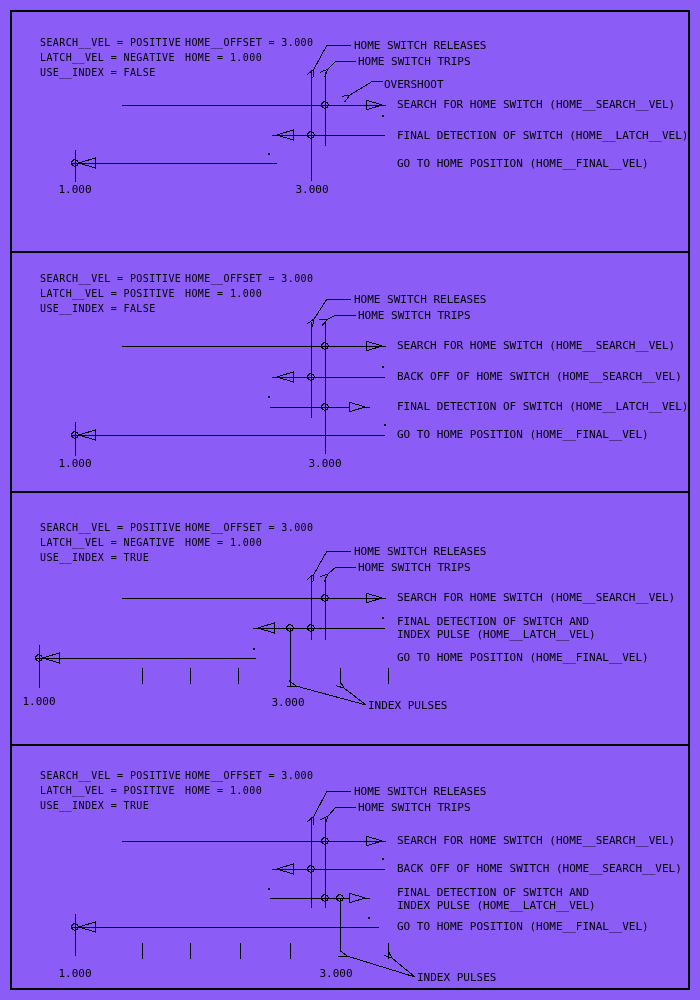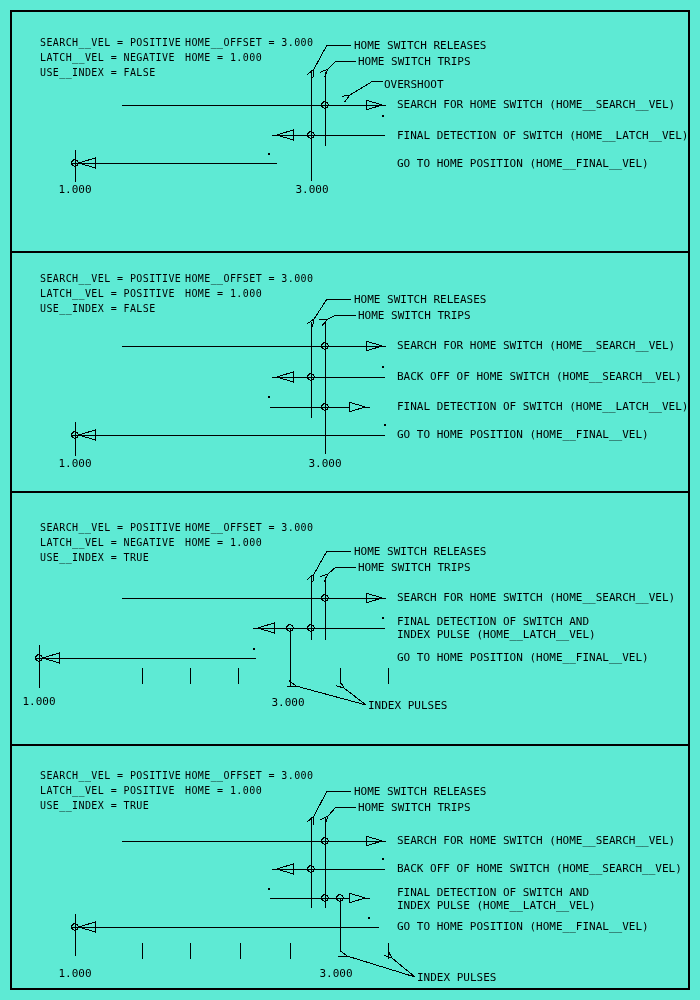--- a/index.html
+++ b/index.html
@@ -1,16 +1,16 @@
 <!DOCTYPE html>
 <html><head>
 <meta charset="utf-8">
 <style>
   html,body { margin:0; padding:0; background:#ffffff; }
-  .screen { position:relative; width:700px; height:1000px; background:#5eead4; overflow:hidden; }
+  .screen { position:relative; width:700px; height:1000px; background:#8b5cf6; overflow:hidden; }
   svg { display:block; }
   text { font-family:"DejaVu Sans Mono","Liberation Mono",monospace; font-size:11px; fill:#000; white-space:pre; }
   text.hdr { font-size:10px; letter-spacing:0.4px; }
   text.axis { text-anchor:middle; }
   .s  { stroke:#000; stroke-width:1; fill:none; }
   .s2 { stroke:#000; stroke-width:2; fill:none; }
   .tri { stroke:#000; stroke-width:1; fill:#fff; fill-opacity:0; }
   .node { stroke:#000; stroke-width:1; fill:none; }
   .dot { fill:#000; stroke:none; }
 </style>

